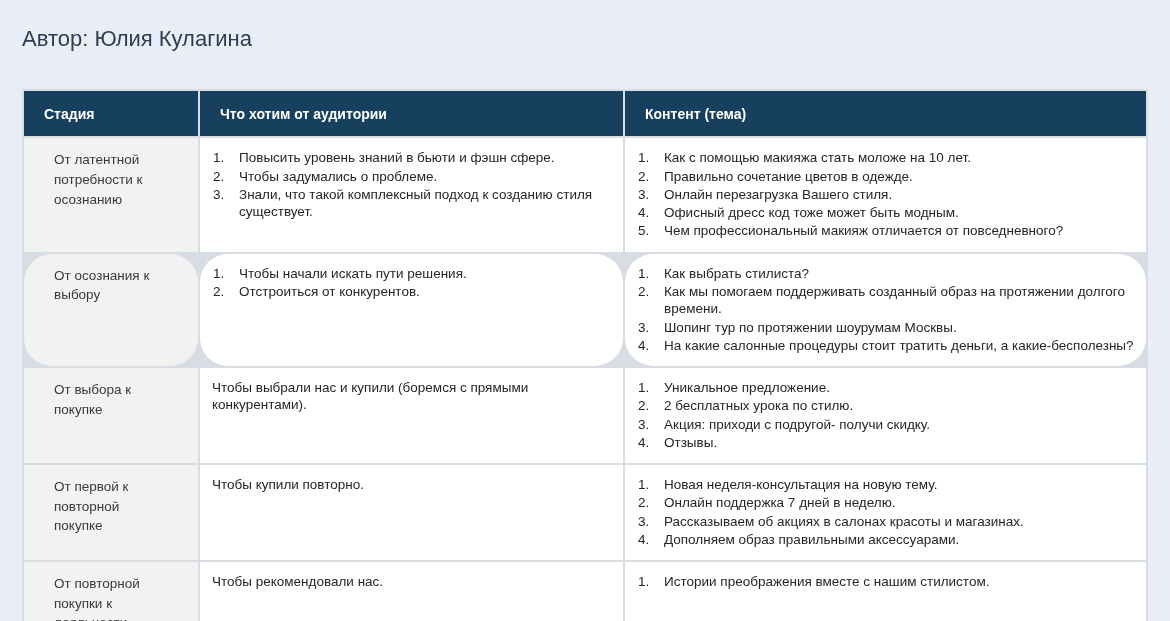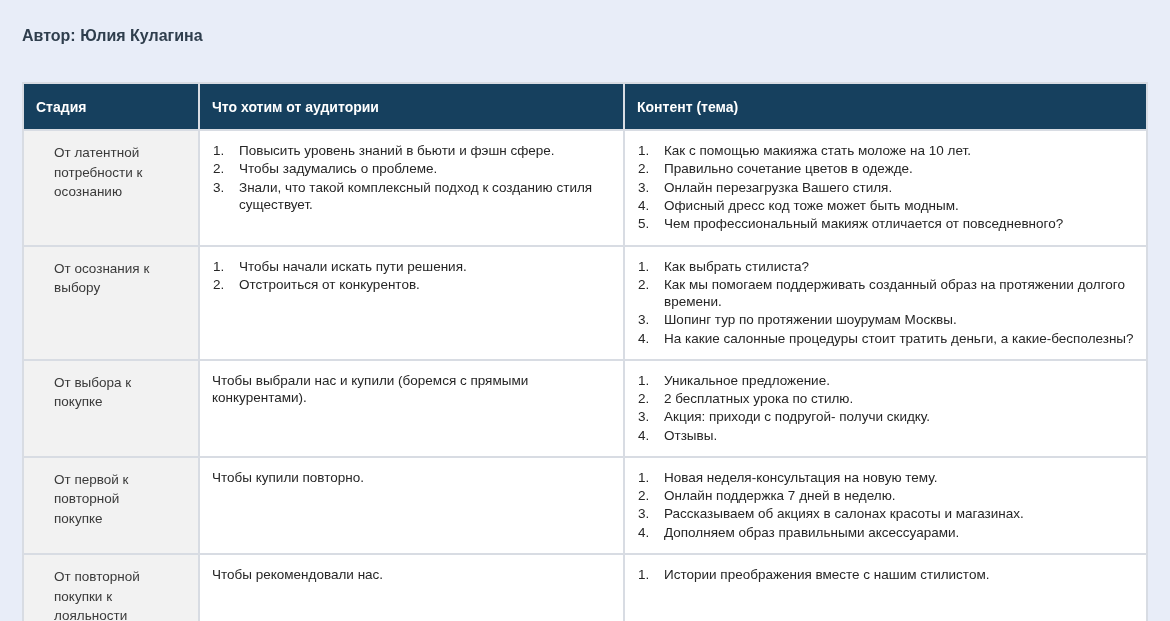--- a/index.html
+++ b/index.html
@@ -18,62 +18,62 @@
   h1.title {
     margin: 2px 0 0 0;
     font-size: 30px;
     line-height: 1.1;
     font-weight: 700;
     color: #1c4869;
     letter-spacing: 0.2px;
   }
   .subtitle {
     margin-top: 12px;
-    font-size: 16px;
+    font-size: 22px;
     line-height: 1.2;
-    font-weight: 700;
+    font-weight: 400;
     color: #2f3e4d;
   }
   table.plan {
     margin-top: 37px;
     width: 1126px;
     table-layout: fixed;
     border-collapse: separate;
     border-spacing: 2px;
     background: #d8dce3;
   }
   col.c-stage   { width: 174px; }
   col.c-aud     { width: 423px; }
   col.c-content { width: auto;  }
   th {
     background: #16405e;
     color: #ffffff;
     font-size: 14px;
     font-weight: 700;
     text-align: left;
     vertical-align: middle;
-    padding: 12px 12px;
+    padding: 12px 20px;
     height: 45px;
   }
   td {
     background: #ffffff;
     vertical-align: top;
     font-size: 13.5px;
     line-height: 1.28;
     color: #262626;
     padding: 11px 12px;
   }
   td.stage {
     background: #f2f2f2;
     color: #3a3a3a;
     line-height: 1.45;
     padding: 12px 30px;
   }
   tbody tr:nth-child(1) td { height: 98px; }
-  tbody tr:nth-child(2) td { height: 112px; }
+  tbody tr:nth-child(2) td { height: 112px; border-radius: 28px; }
   tbody tr:nth-child(3) td { height: 78px; }
   tbody tr:nth-child(4) td { height: 80px; }
   tbody tr:nth-child(5) td { height: 52px; }
   .num-list { margin: 0; padding: 0; }
   .num-item { display: flex; margin: 0 0 1px 0; }
   .num-item .num {
     flex: 0 0 27px;
     padding-left: 1px;
   }
   .num-item .txt { flex: 1 1 auto; }

